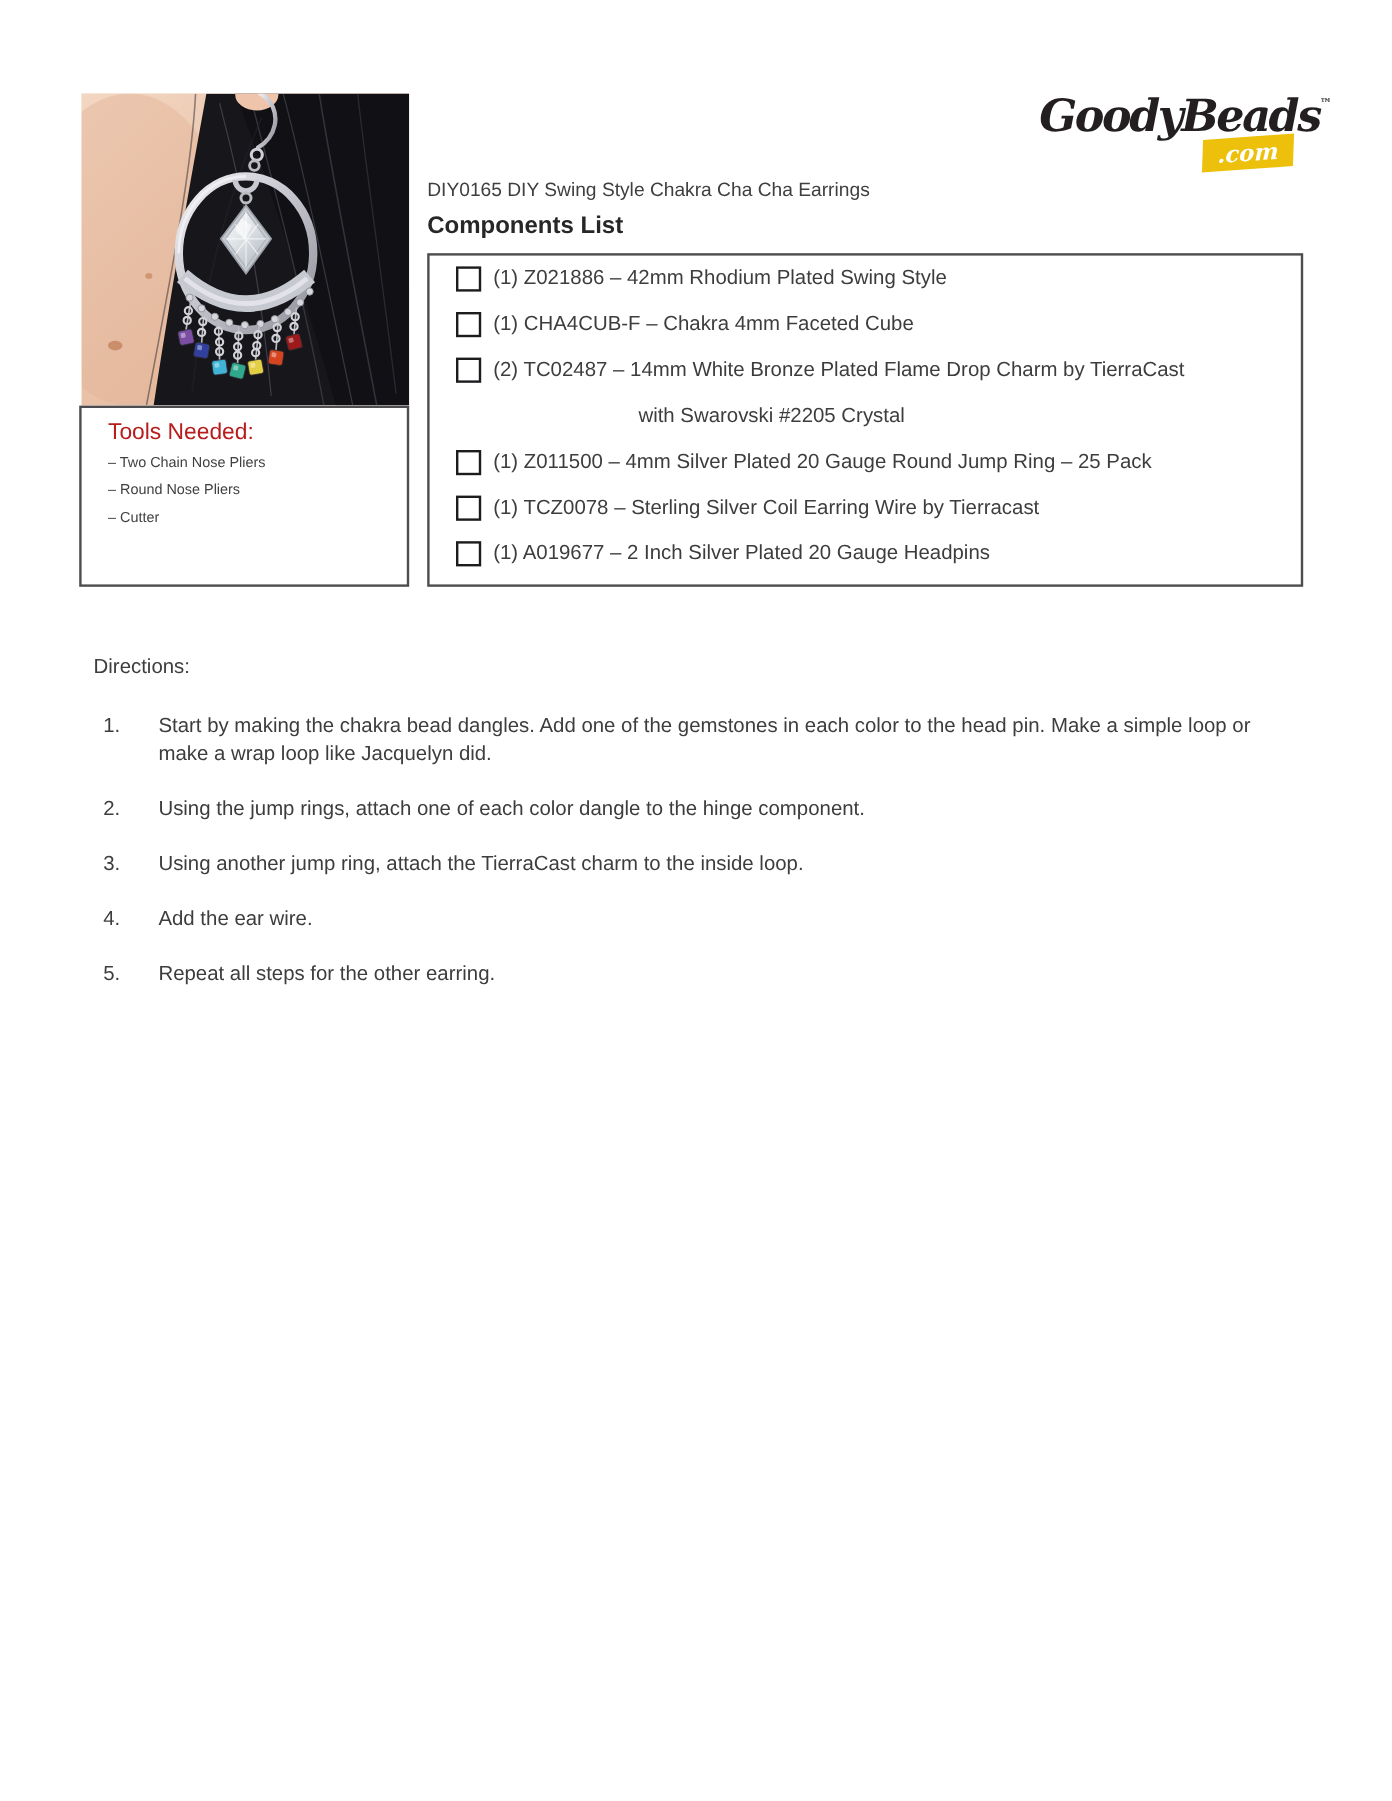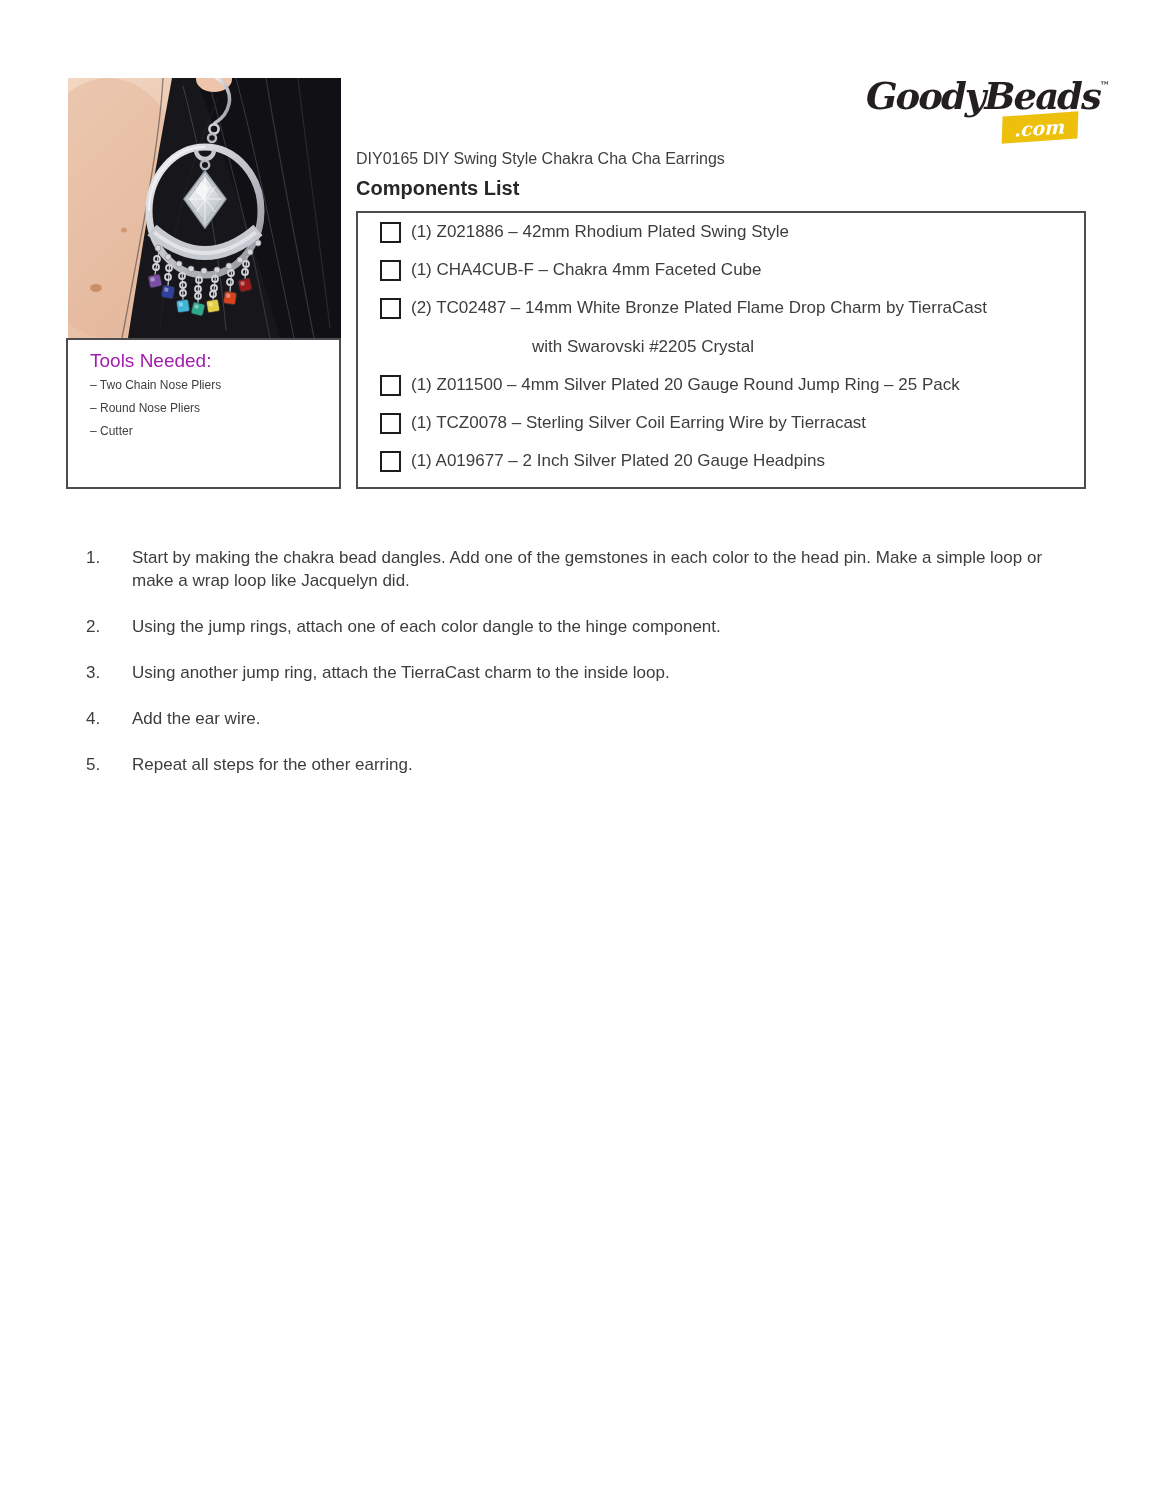--- a/index.html
+++ b/index.html
@@ -45,21 +45,21 @@
     flex:0 0 auto; margin-right:10px;
   }
   .comp-label { font-size:17px; color:#3d3d3d; white-space:nowrap; }
   .comp-note-row { height:39px; display:flex; align-items:center; padding-left:174px; }
 
   
   .tools-box {
     left:66px; top:338px; width:275px; height:151px;
     border:2px solid #4d4d4f; background:#fff; padding:8px 0 0 22px;
   }
-  .tools-title { font-size:19px; color:#a21caf; line-height:26px; }
+  .tools-title { font-size:19px; color:#b91c1c; line-height:26px; }
   .tool-item { font-size:12px; color:#404040; line-height:23px; white-space:nowrap; }
 
   
   .directions { left:78px; top:546px; width:1010px; }
   .directions-title { font-size:17px; color:#3d3d3d; margin-bottom:27px; }
   .step { display:flex; margin-bottom:23px; padding-left:8px; }
   .step-num { flex:0 0 22px; font-size:17px; line-height:23px; text-align:left; }
   .step-text { margin-left:24px; width:966px; font-size:17px; line-height:23px; }
 </style>
 </head>
@@ -238,20 +238,21 @@
 </div>
 
 <div class="abs tools-box">
   <div class="tools-title">Tools Needed:</div>
   <div class="tool-item">– Two Chain Nose Pliers</div>
   <div class="tool-item">– Round Nose Pliers</div>
   <div class="tool-item">– Cutter</div>
 </div>
 
 <div class="abs directions">
+  <div class="directions-title">Directions:</div>
 
   <div class="step">
     <span class="step-num">1.</span>
     <span class="step-text">Start by making the chakra bead dangles. Add one of the gemstones in each color to the head pin. Make a simple loop or make a wrap loop like Jacquelyn did.</span>
   </div>
   <div class="step">
     <span class="step-num">2.</span>
     <span class="step-text">Using the jump rings, attach one of each color dangle to the hinge component.</span>
   </div>
   <div class="step">

